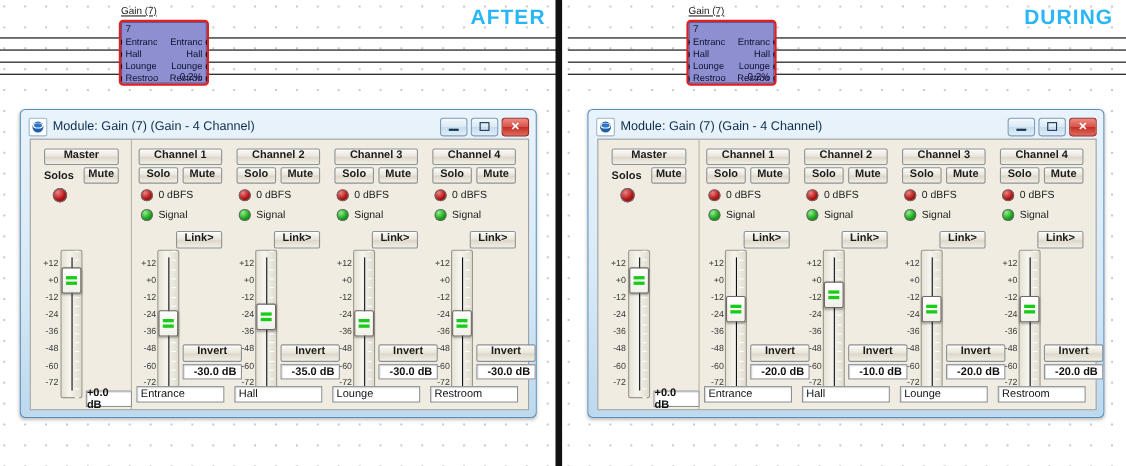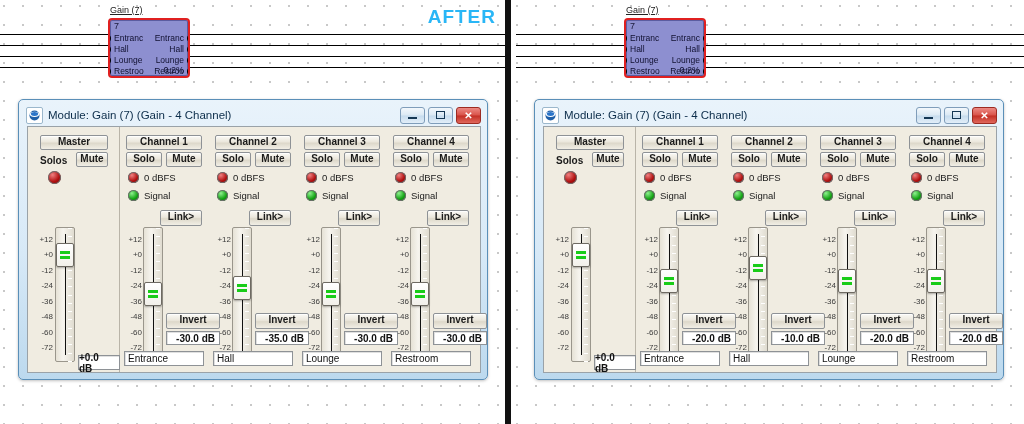--- a/index.html
+++ b/index.html
@@ -544,20 +544,21 @@
               </div>
               <div class="field3d nameField" style="left:4px;top:224px;width:80px;">
                 <span>Restroom</span>
               </div>
             </div>
           </div>
       </div>
     </div>
   </div>
     <div class="panel right">
+    <div class="bigLabel">DURING</div>
 
     <div class="wire" style="top:34px"></div>
     <div class="wire" style="top:45px"></div>
     <div class="wire" style="top:56px"></div>
     <div class="wire" style="top:67px"></div>
 
     <div class="blockTitle">Gain (7)</div>
     <div class="block">
       <div class="blockNum">7</div>
       <div class="blockRows">

